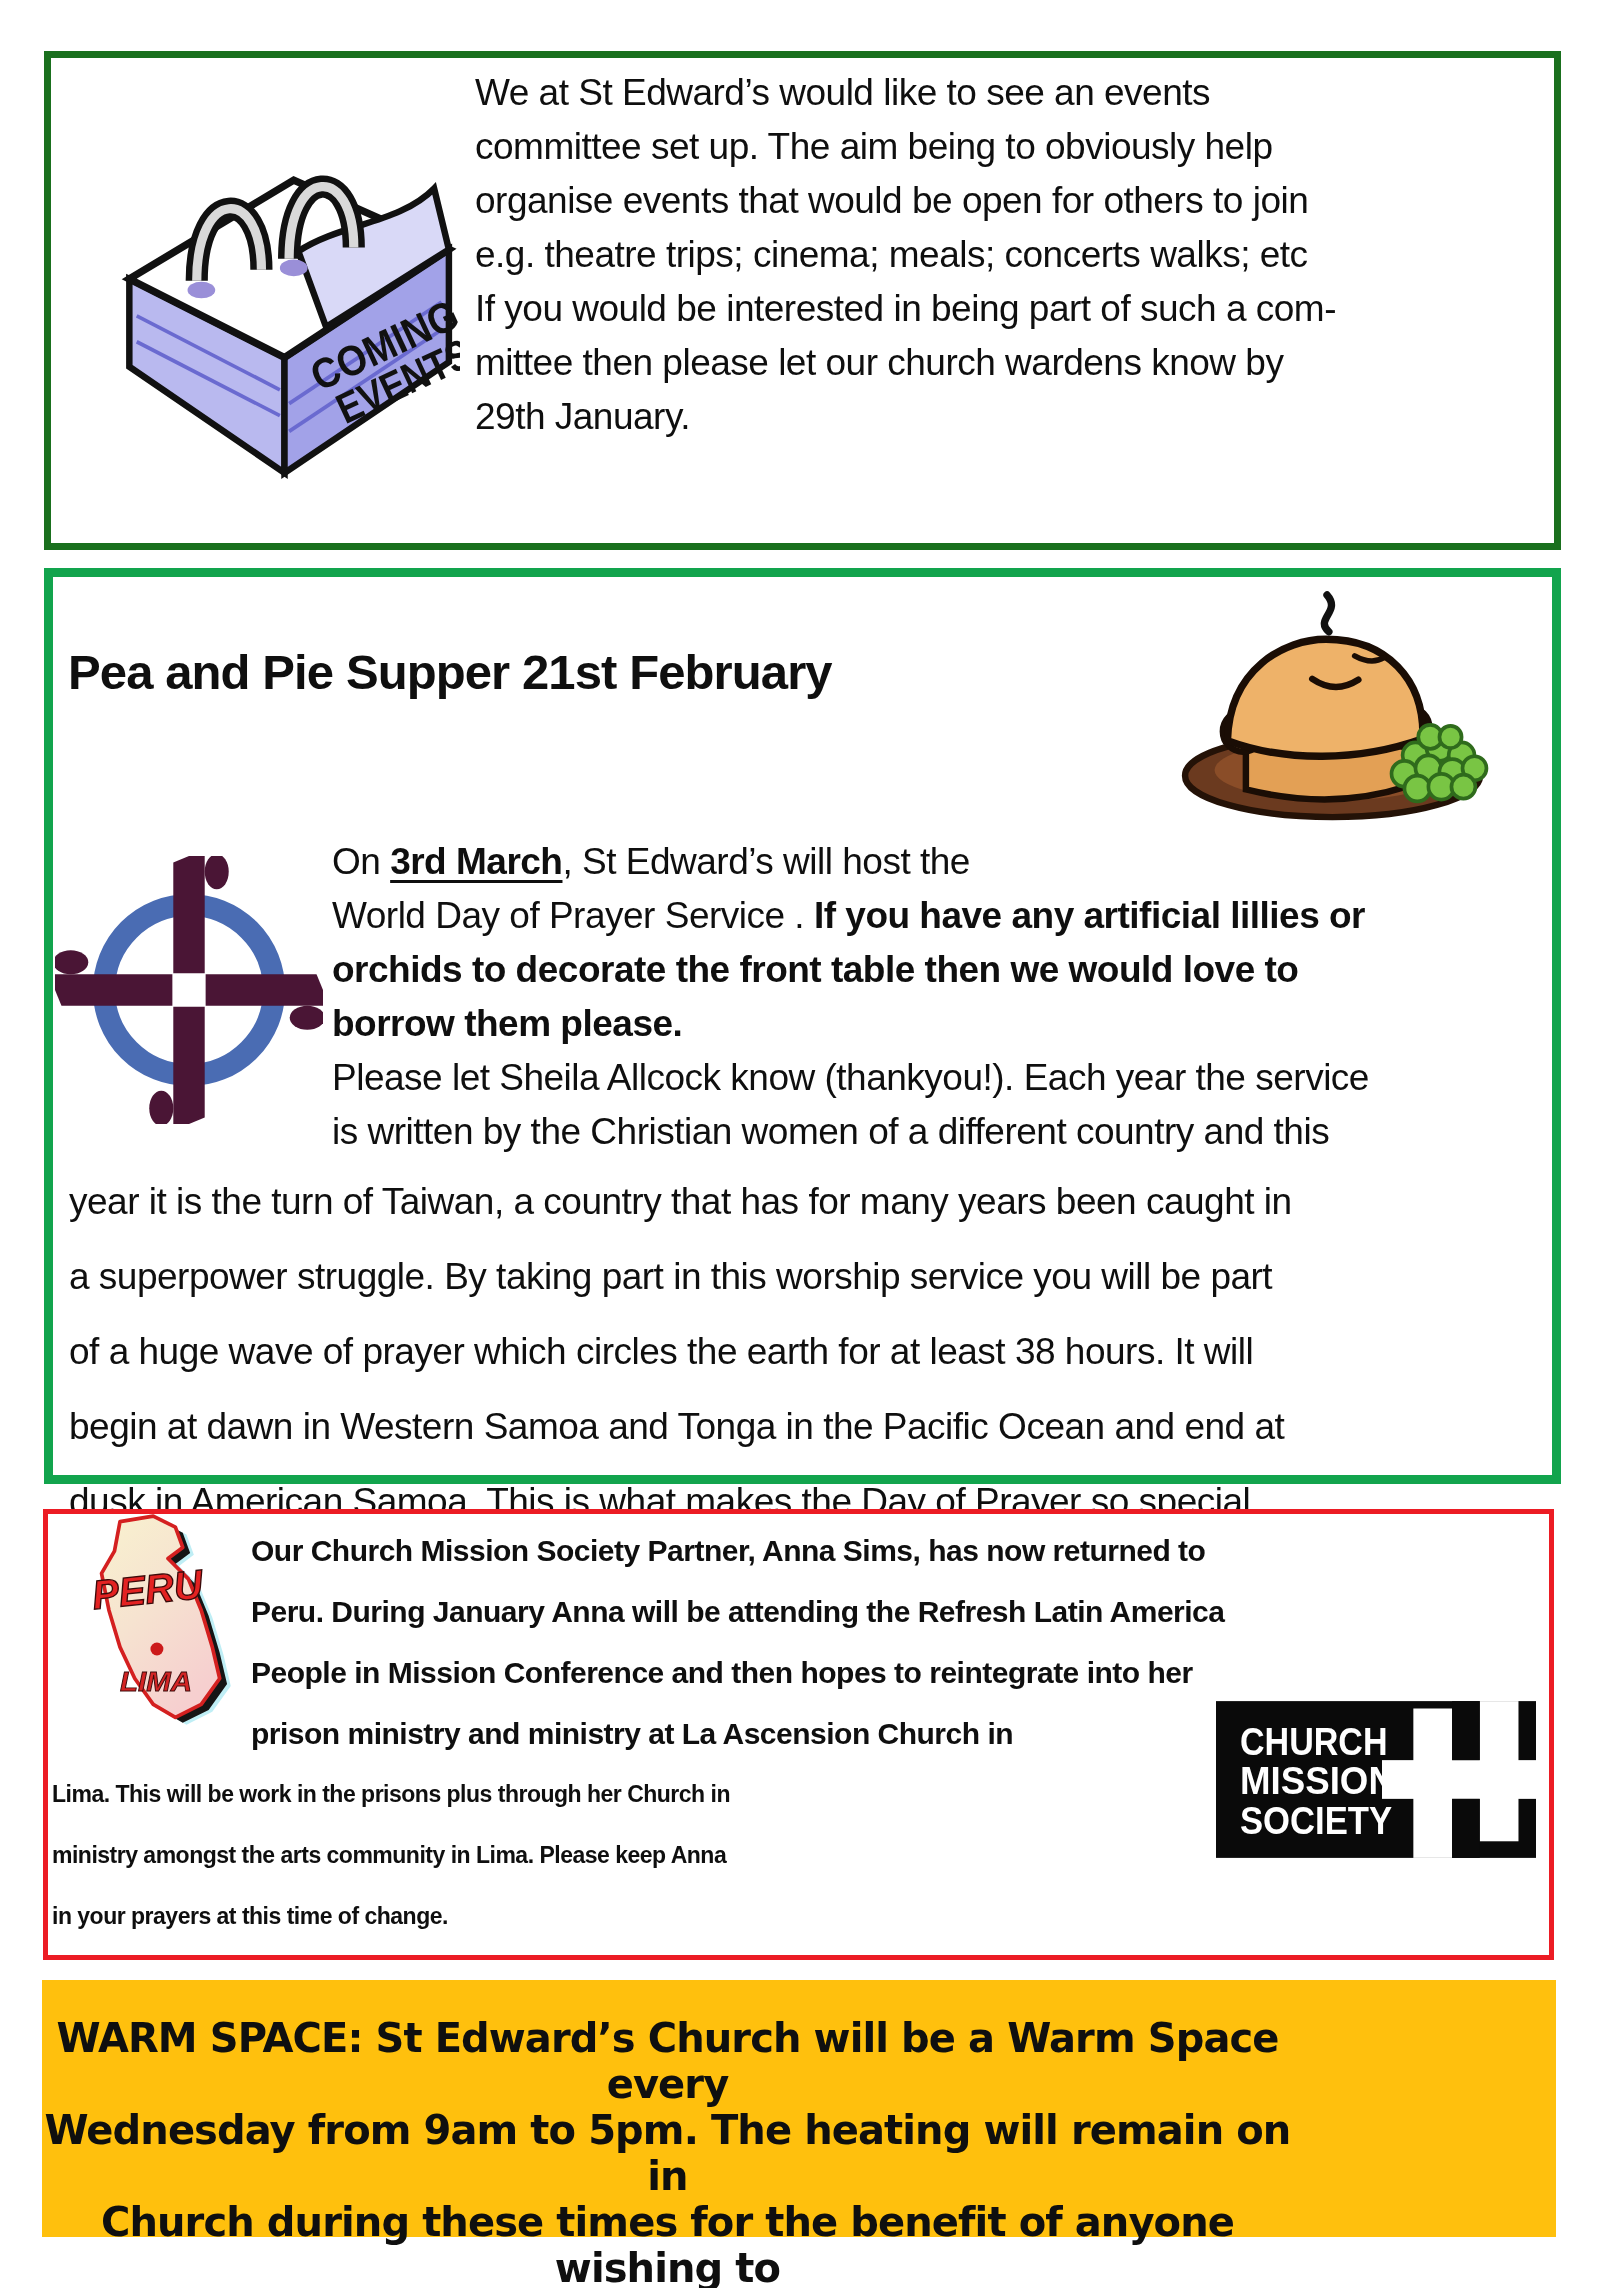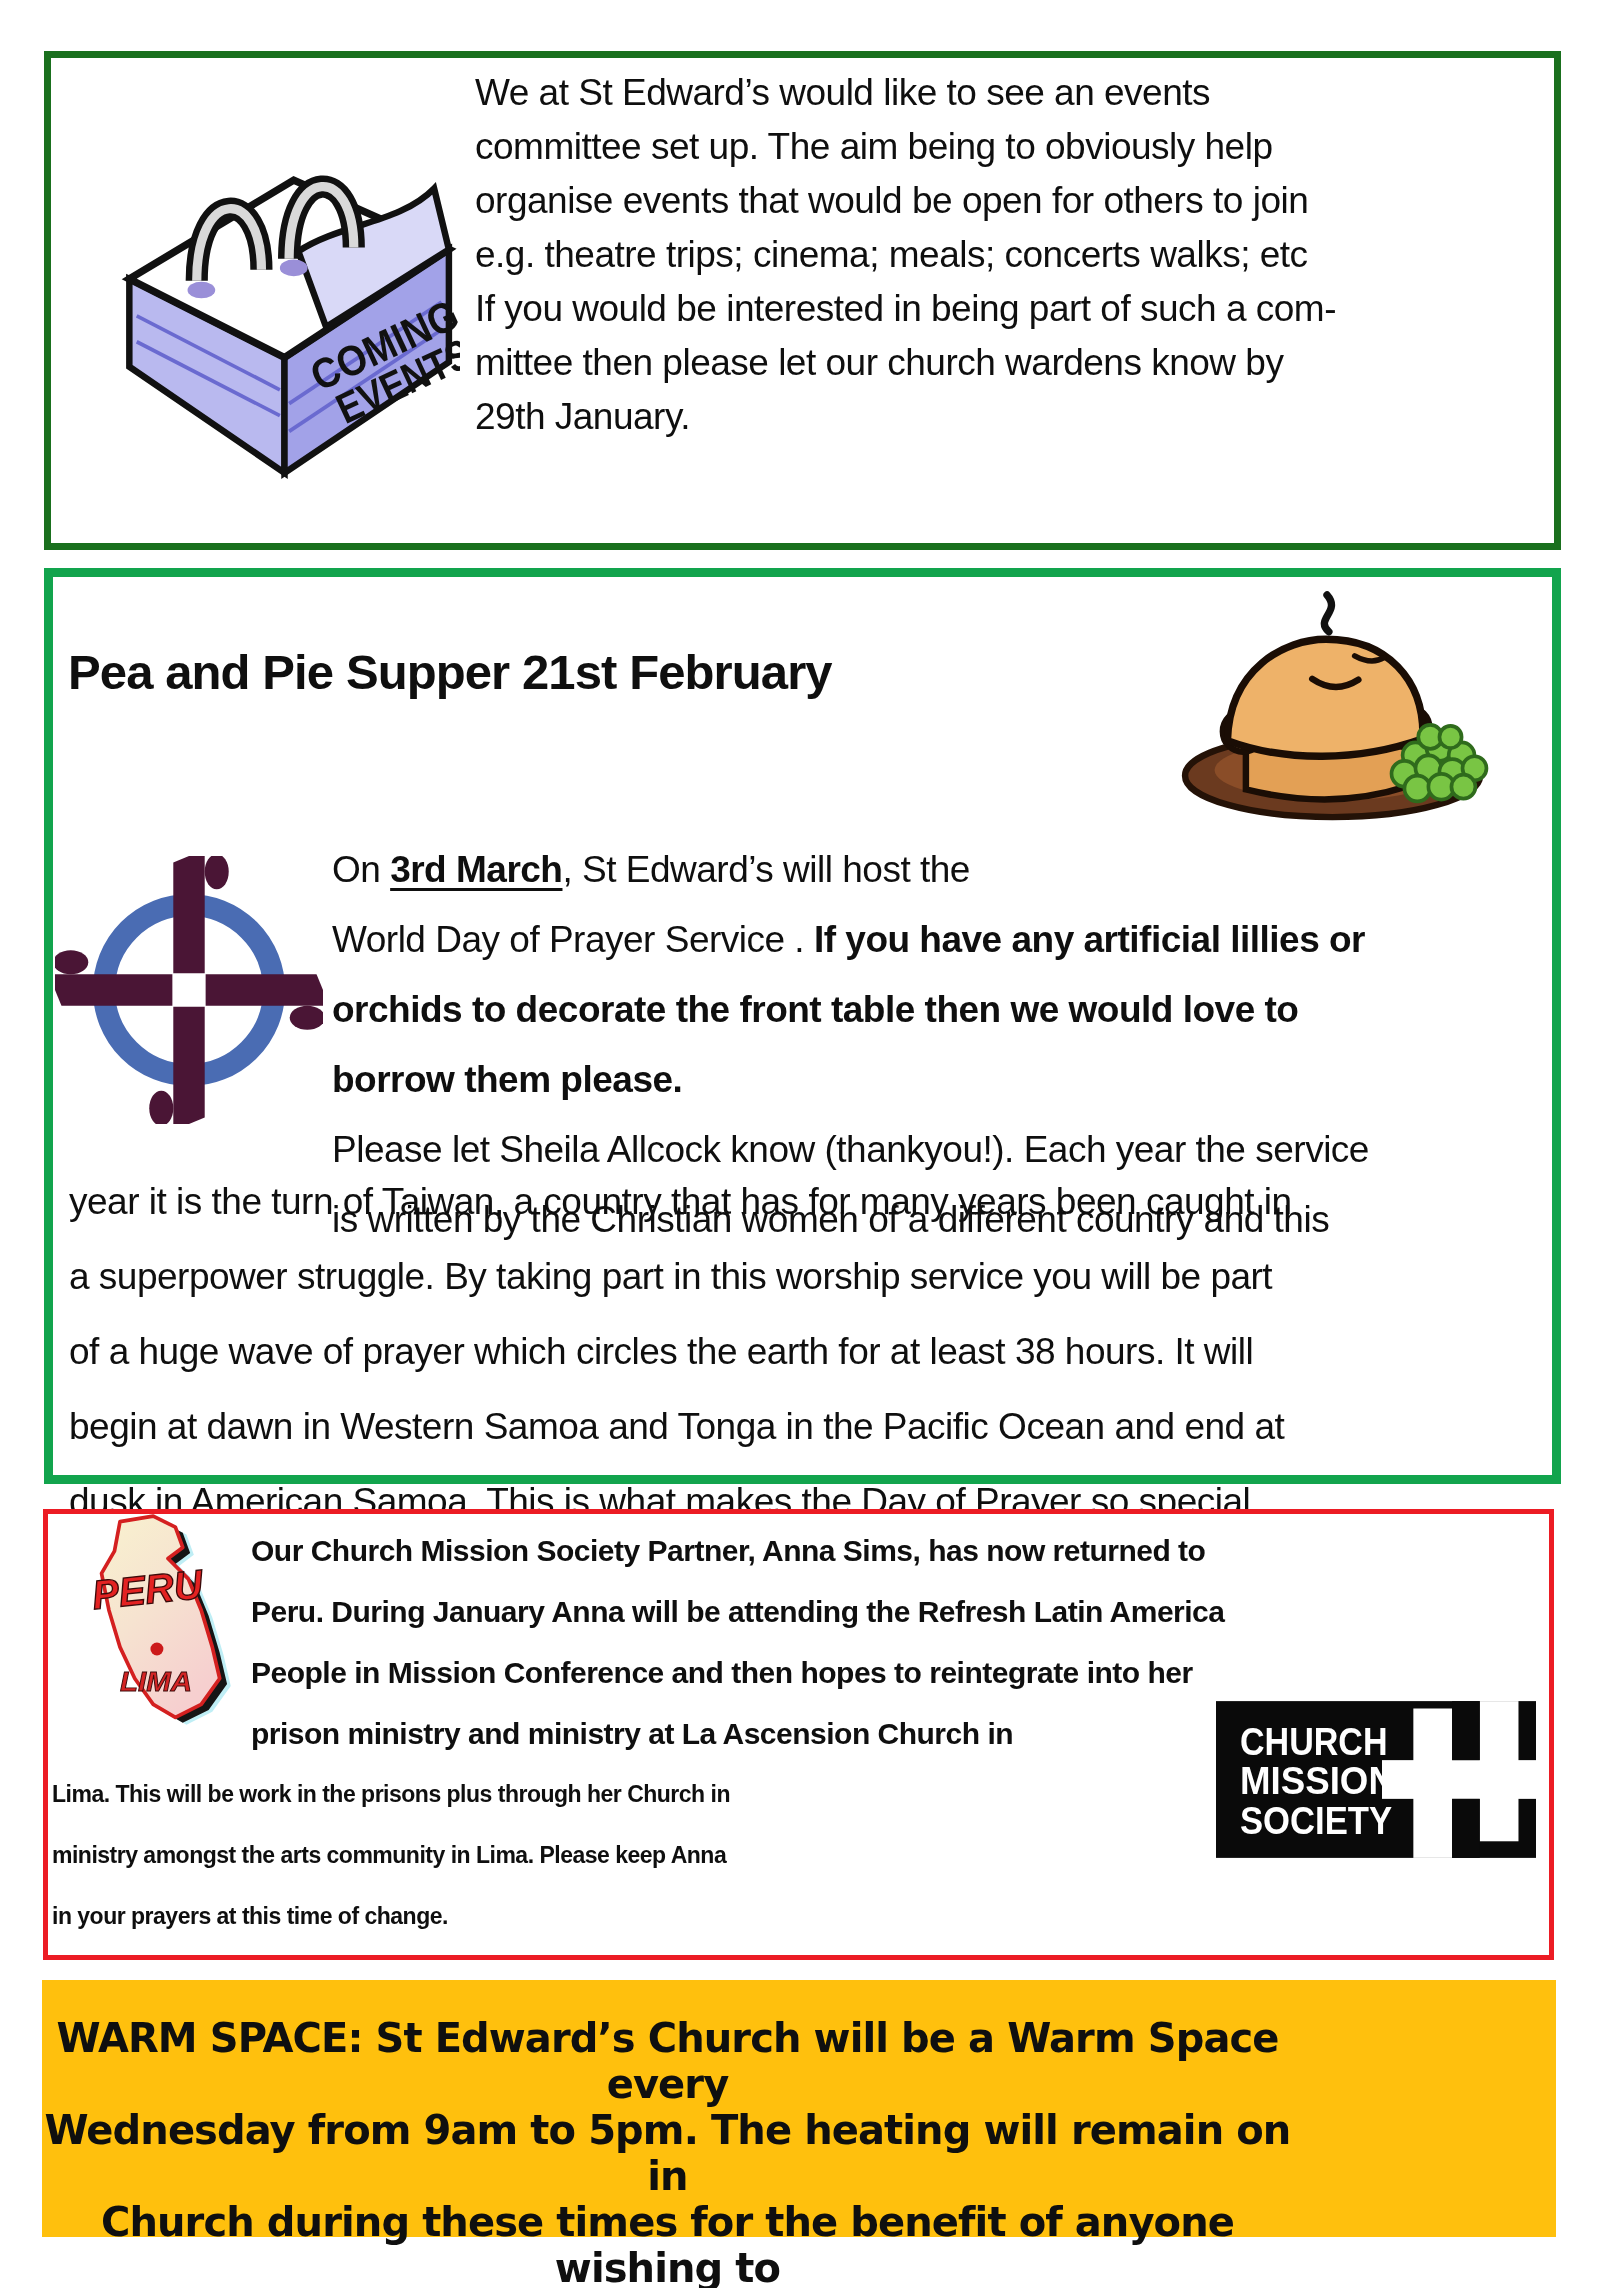--- a/index.html
+++ b/index.html
@@ -10,21 +10,21 @@
   #events-box{left:44px;top:51px;width:1517px;height:499px;border:7.4px solid #1a701e;}
   #diary-box{left:44px;top:568px;width:1517px;height:916px;border:9.2px solid #12a44d;}
   #mission-box{left:43px;top:1509px;width:1511px;height:451px;border:5.5px solid #ec1c24;}
   #warm-banner{left:42px;top:1980px;width:1514px;height:257px;background:#ffc00d;}
   .pre{white-space:pre-line;}
   #events-text{left:475px;top:66px;width:1075px;font-size:37px;line-height:54px;
                font-weight:normal;letter-spacing:-0.5px;}
   #diary-heading-italic{left:83px;top:593px;font-size:40px;font-style:italic;letter-spacing:-0.5px;}
   #pea-pie-heading{left:68px;top:644px;font-size:49px;font-weight:bold;letter-spacing:-0.9px;}
   #pea-pie-subheading{left:68px;top:729px;font-size:53px;font-weight:bold;letter-spacing:-0.9px;}
-  #prayer-para{left:332px;top:835px;width:1200px;font-size:37px;line-height:70px;letter-spacing:-0.5px;}
+  #prayer-para{left:332px;top:835px;width:1200px;font-size:37px;line-height:54px;letter-spacing:-0.5px;}
   #prayer-para2{left:69px;top:1164px;width:1467px;font-size:37px;line-height:75px;letter-spacing:-0.5px;}
   .run-bold{font-weight:bold;}
   .run-bold-underline{font-weight:bold;text-decoration:underline;text-decoration-thickness:2.8px;text-underline-offset:5.5px;}
   #mission-para{left:251px;top:1520px;width:1292px;font-size:30px;line-height:61px;font-weight:bold;letter-spacing:-0.5px;}
   #mission-para2{left:52px;top:1764px;width:1163px;font-size:23px;line-height:61px;font-weight:bold;letter-spacing:-0.5px;}
   #warm-text{left:42px;top:2015px;width:1251px;text-align:center;font-size:40px;line-height:46px;
              font-weight:bold;font-family:"DejaVu Sans",sans-serif;letter-spacing:-0.9px;}
   svg text{font-family:"Liberation Sans",sans-serif;}
 </style>
 </head>

